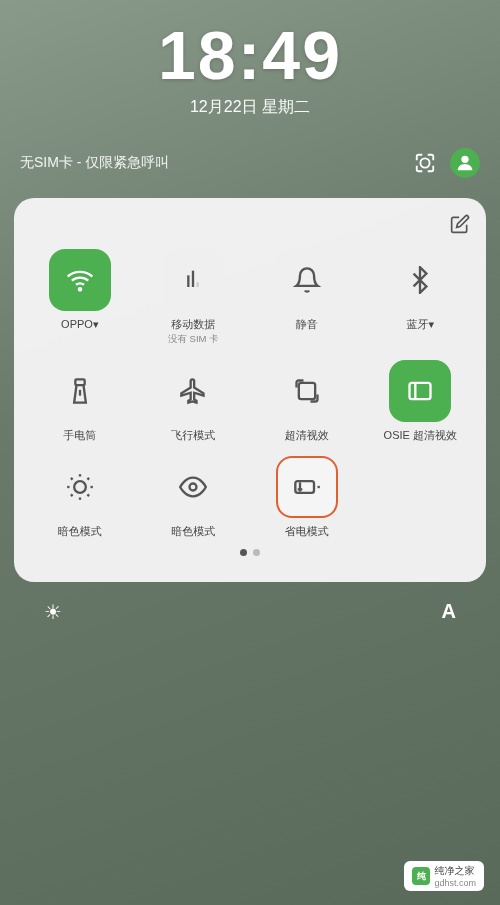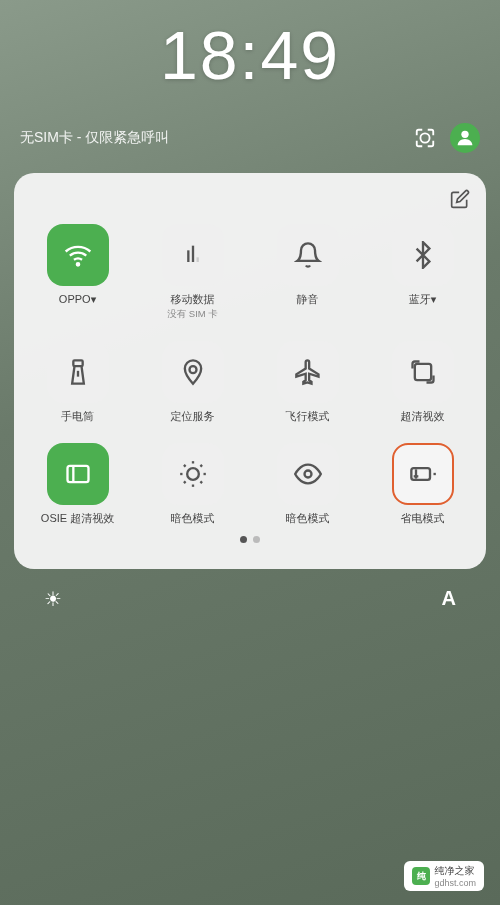--- a/index.html
+++ b/index.html
@@ -22,21 +22,21 @@
 
     .status-bar {
       position: relative;
       z-index: 10;
       padding: 18px 20px 8px;
       text-align: center;
     }
 
     .time-display {
       font-size: 68px;
-      font-weight: 400;
+      font-weight: 700;
       color: white;
       letter-spacing: 2px;
       line-height: 1.1;
       text-shadow: 0 1px 4px rgba(0,0,0,0.2);
     }
 
     .date-display {
       font-size: 16px;
       color: white;
       margin-top: 4px;
@@ -97,21 +97,21 @@
 
     .edit-icon {
       font-size: 18px;
       color: #555;
       cursor: pointer;
     }
 
     .toggle-grid {
       display: grid;
       grid-template-columns: repeat(4, 1fr);
-      gap: 20px;
+      gap: 14px;
       margin-bottom: 10px;
     }
 
     .toggle-item {
       display: flex;
       flex-direction: column;
       align-items: center;
       gap: 6px;
     }
 
@@ -229,20 +229,21 @@
       height: 22px;
     }
   </style>
 </head>
 <body>
 
 <div class="wallpaper"></div>
 
 <div class="status-bar">
   <div class="time-display">18:49</div>
+  <div class="date-display">12月22日 星期二</div>
 </div>
 
 <div class="notification-bar">
   <span class="sim-text">无SIM卡 - 仅限紧急呼叫</span>
   <div class="notif-icons">
 
     <div class="notif-icon">
       <svg class="icon-svg-small" viewBox="0 0 24 24" fill="none" stroke="white" stroke-width="2">
         <circle cx="12" cy="12" r="5"></circle>
         <path d="M3 9V5a2 2 0 012-2h4M3 15v4a2 2 0 002 2h4M15 3h4a2 2 0 012 2v4M15 21h4a2 2 0 002-2v-4"></path>
@@ -319,30 +320,20 @@
             <path d="M9 7l-2 15h10L15 7"></path>
             <line x1="12" y1="11" x2="12" y2="16"></line>
           </svg>
       </button>
       <span class="toggle-label">手电筒</span>
 
     </div>
       <div class="toggle-item">
       <button class="toggle-btn">
         <svg class="icon-svg" viewBox="0 0 24 24" fill="none" stroke="#555" stroke-width="2">
-            <circle cx="12" cy="10" r="3"></circle>
-            <path d="M12 2C8.13 2 5 5.13 5 9c0 5.25 7 13 7 13s7-7.75 7-13c0-3.87-3.13-7-7-7z"></path>
-          </svg>
-      </button>
-      <span class="toggle-label">定位服务</span>
-
-    </div>
-      <div class="toggle-item">
-      <button class="toggle-btn">
-        <svg class="icon-svg" viewBox="0 0 24 24" fill="none" stroke="#555" stroke-width="2">
             <path d="M21 16v-2l-8-5V3.5a1.5 1.5 0 00-3 0V9l-8 5v2l8-2.5V19l-2 1.5V22l3.5-1 3.5 1v-1.5L13 19v-5.5l8 2.5z"></path>
           </svg>
       </button>
       <span class="toggle-label">飞行模式</span>
 
     </div>
       <div class="toggle-item">
       <button class="toggle-btn">
         <svg class="icon-svg" viewBox="0 0 24 24" fill="none" stroke="#555" stroke-width="2">
             <rect x="5" y="5" width="14" height="14" rx="2"></rect>

